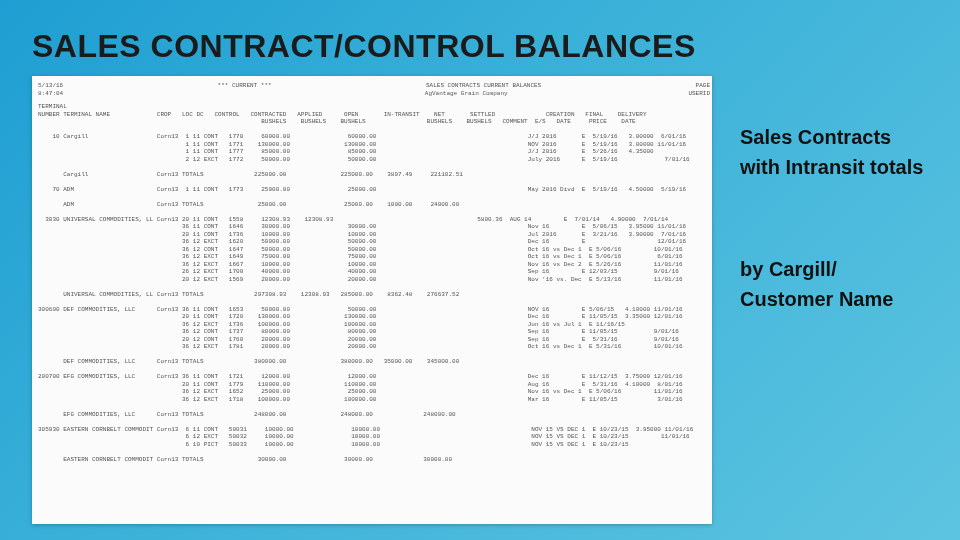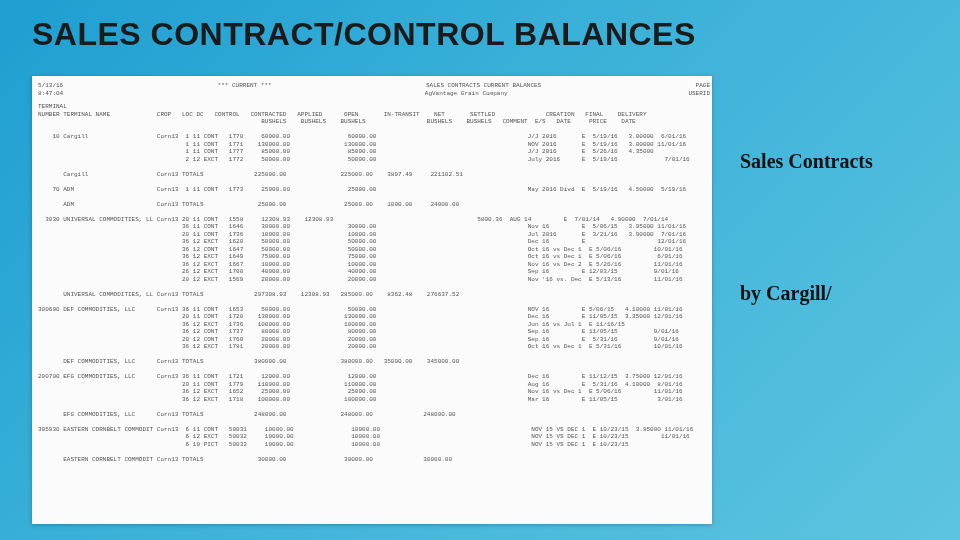--- a/index.html
+++ b/index.html
@@ -12,21 +12,21 @@
     background: linear-gradient(135deg, #1e9ed2 0%, #39b0d8 40%, #5dc4e0 100%);
   }
   .slide {
     position: relative;
     width: 960px;
     height: 540px;
     box-sizing: border-box;
   }
   .title {
     position: absolute;
-    top: 16px;
+    top: 28px;
     left: 32px;
     font-size: 32px;
     font-weight: 700;
     color: #1b1b1b;
     letter-spacing: 0.5px;
   }
   .report {
     position: absolute;
     top: 76px;
     left: 32px;
@@ -51,23 +51,22 @@
     white-space: pre;
   }
   .report .row-gap { height: 6px; }
   .side-text {
     position: absolute;
     left: 740px;
     width: 210px;
     color: #111;
     font-size: 20px;
     font-weight: 600;
-    font-family: Liberation Serif, serif;
+    font-family: Liberation Sans, sans-serif;
     line-height: 1.35;
-    margin-top: 24px;
   }
   .side-text.line1 { top: 124px; }
   .side-text.line2 { top: 154px; }
   .side-text.line3 { top: 256px; }
   .side-text.line4 { top: 286px; }
 </style>
 </head>
 <body>
 
 <div class="slide">
@@ -134,15 +133,17 @@
         <div class="data-row">&nbsp;</div>
         <div class="data-row">305930 EASTERN CORNBELT COMMODIT Corn13  6 11 CONT   50031     10000.00                10000.00                                          NOV 15 VS DEC 1  E 10/23/15  3.95000 11/01/16</div>
         <div class="data-row">                                         6 12 EXCT   50032     10000.00                10000.00                                          NOV 15 VS DEC 1  E 10/23/15         11/01/16</div>
         <div class="data-row">                                         6 10 PICT   50033     10000.00                10000.00                                          NOV 15 VS DEC 1  E 10/23/15</div>
         <div class="data-row">&nbsp;</div>
         <div class="data-row">       EASTERN CORNBELT COMMODIT Corn13 TOTALS               30000.00                30000.00              30000.00</div>
       </div>
   </div>
 
   <div class="side-text line1">Sales Contracts</div>
+  <div class="side-text line2">with Intransit totals</div>
   <div class="side-text line3">by Cargill/</div>
+  <div class="side-text line4">Customer Name</div>
 
 </div>
 
 </body></html>

